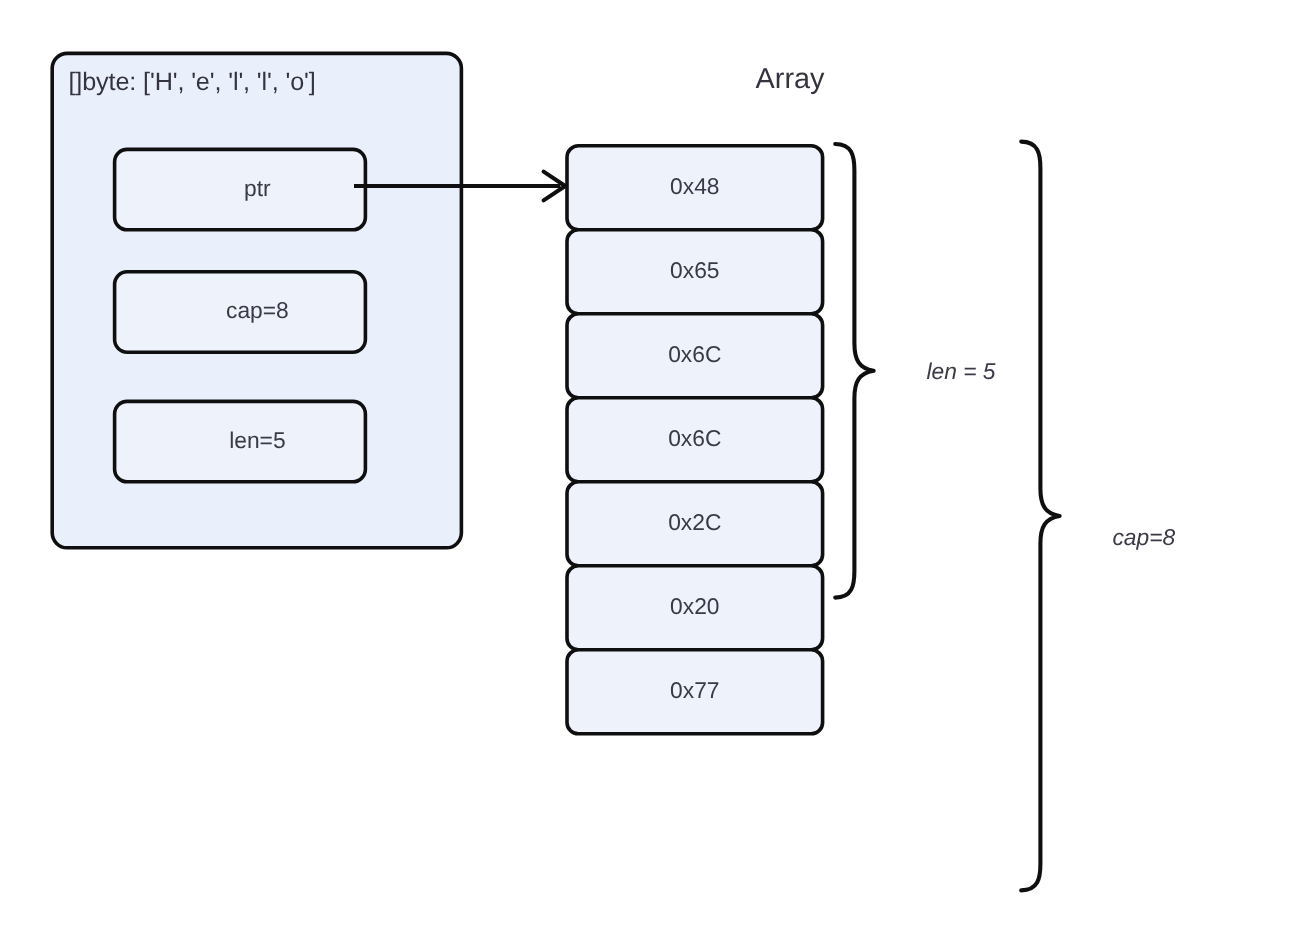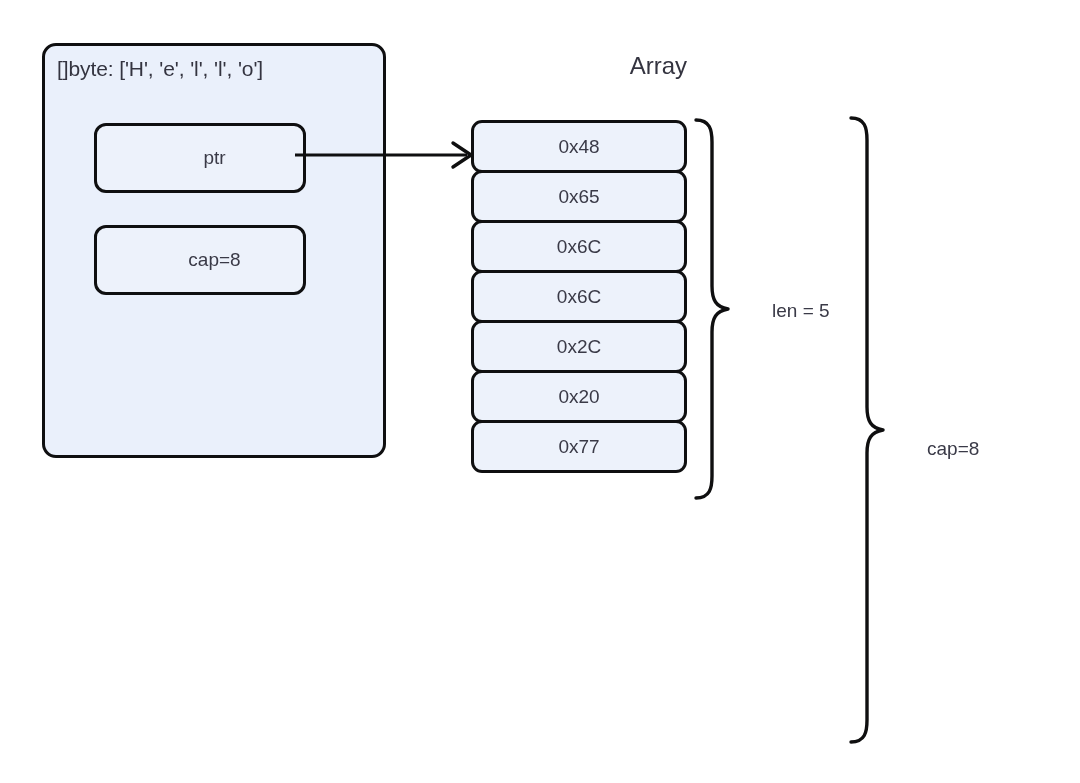--- a/index.html
+++ b/index.html
@@ -77,21 +77,21 @@
   }
   .array-col {
     position: absolute;
     left: 471px;
     top: 120px;
     width: 216px;
   }
   .cell {
     position: relative;
     width: 216px;
-    height: 53px;
+    height: 73px;
     margin-top: -3px;
     background: #edf2fb;
     border: 3px solid #0f0f10;
     border-radius: 11px;
     box-sizing: border-box;
     display: flex;
     align-items: center;
     justify-content: center;
     font-size: 19px;
     color: #3a3a47;
@@ -114,40 +114,44 @@
     overflow: visible;
   }
   .brace-len { left: 694px; top: 118px; width: 40px; height: 382px; }
   .brace-cap { left: 849px; top: 116px; width: 40px; height: 628px; }
 
   .brace-label {
     position: absolute;
     font-size: 19px;
     color: #3a3a47;
     white-space: nowrap;
+    font-style: italic;
   }
   .label-len { left: 772px; top: 300px; }
   .label-cap { left: 927px; top: 438px; }
 </style>
 </head>
 <body>
 
 <div id="canvas">
 
   <div class="slice-box">
     <div class="slice-title">[]byte: ['H', 'e', 'l', 'l', 'o']</div>
 
     <div class="field-box field-ptr">
       <span>ptr</span>
     </div>
 
     <div class="field-box field-cap">
       <span>cap=8</span>
     </div>
 
+    <div class="field-box field-len">
+      <span>len=5</span>
+    </div>
   </div>
 
   <svg class="arrow-svg" viewBox="0 0 185 40" xmlns="http://www.w3.org/2000/svg">
     <line x1="0" y1="20" x2="172" y2="20" stroke="#0f0f10" stroke-width="3.2" stroke-linecap="butt"></line>
     <polyline points="158,8 176,20 158,32" fill="none" stroke="#0f0f10" stroke-width="3.4" stroke-linecap="round" stroke-linejoin="round"></polyline>
   </svg>
 
   <div class="array-title">Array</div>
 
   <div class="array-col">

